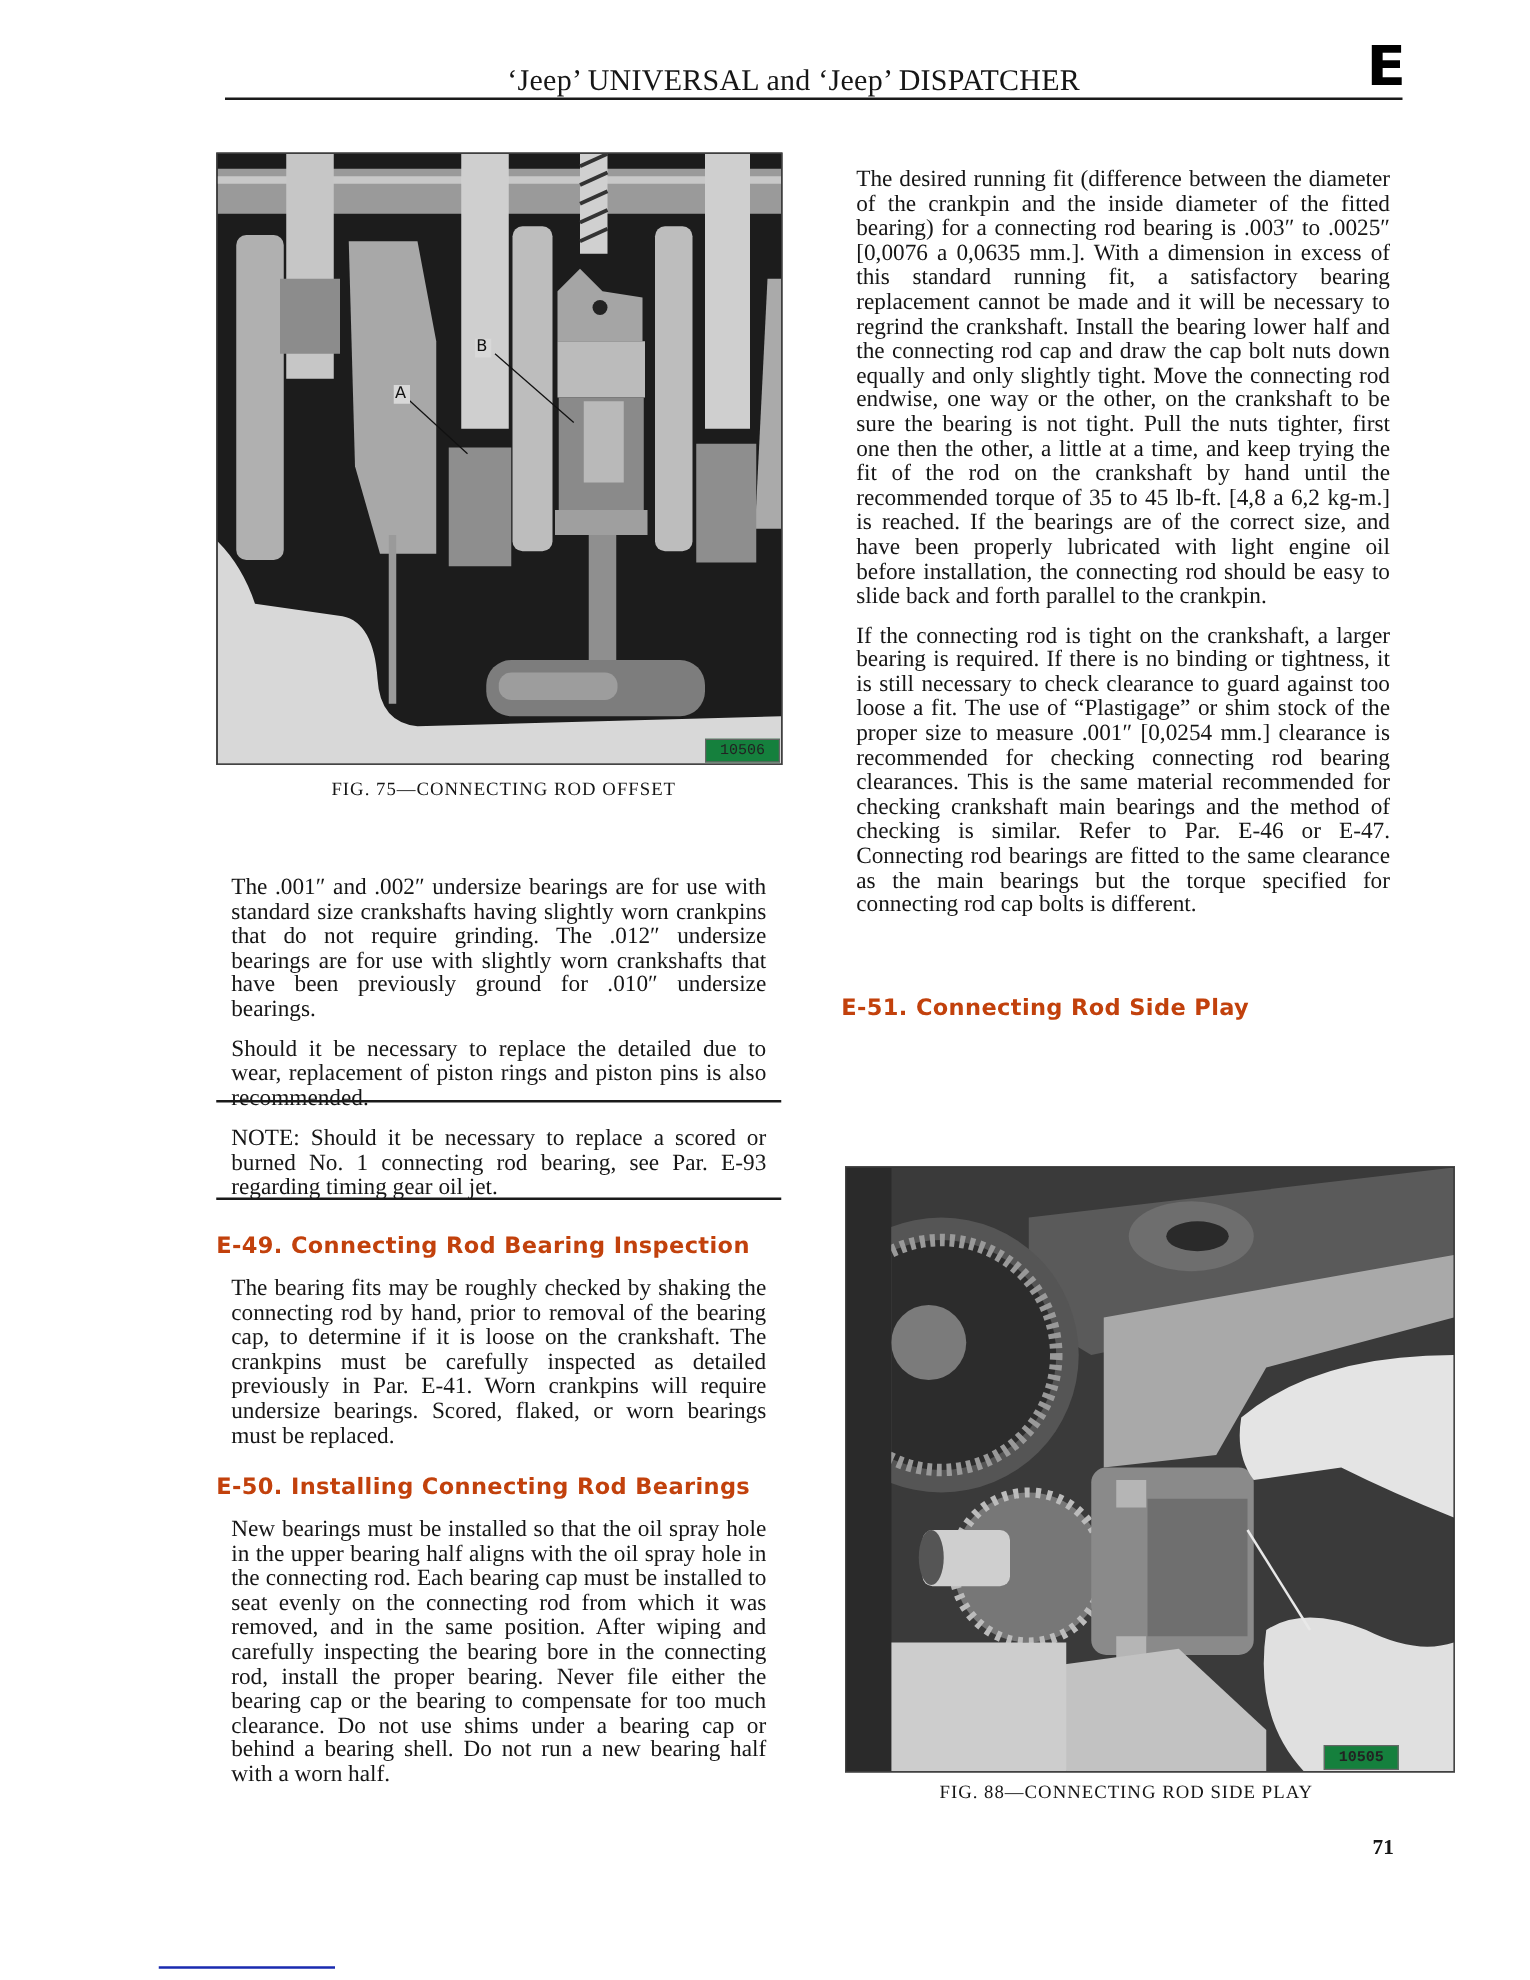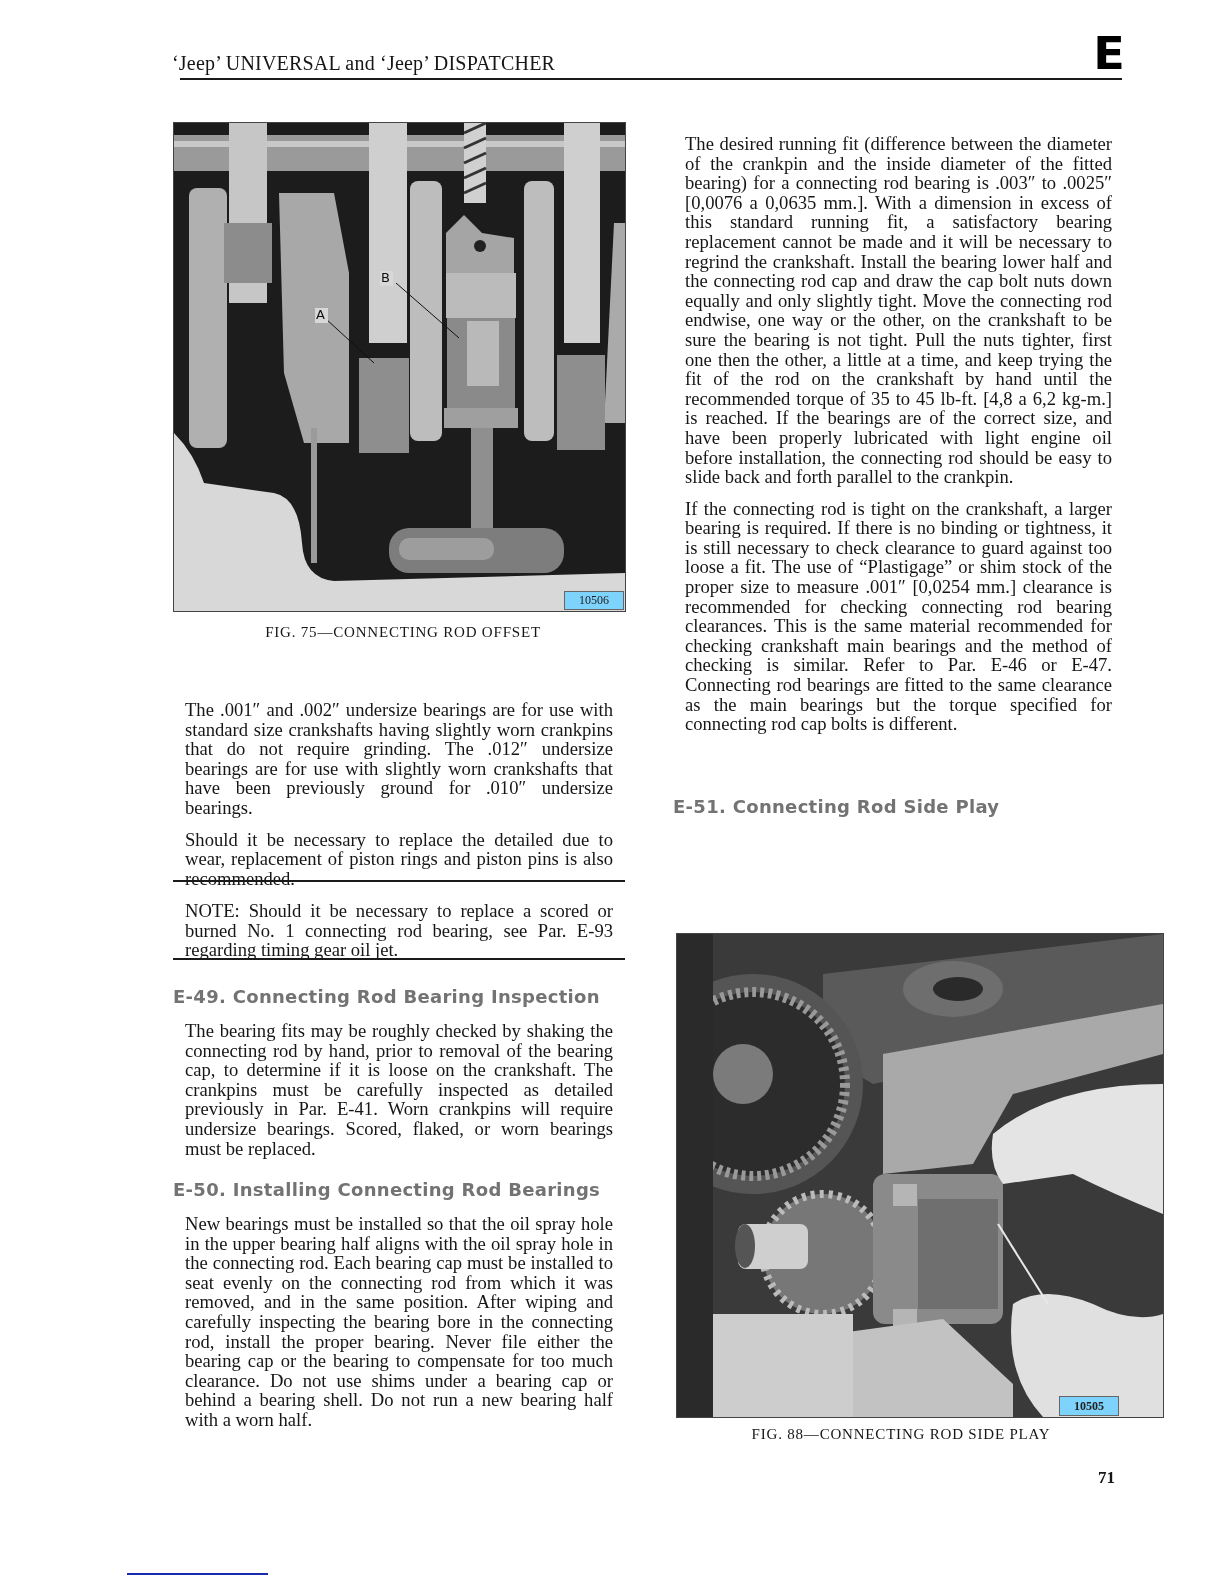--- a/index.html
+++ b/index.html
@@ -1,33 +1,33 @@
 <!DOCTYPE html>
 <html><head>
 <meta charset="utf-8">
 <style>
   html, body { margin: 0; padding: 0; background: #ffffff; }
   body { width: 1224px; height: 1584px; position: relative; overflow: hidden;
          font-family: "DejaVu Serif", "Liberation Serif", serif; color: #161616; }
   .abs { position: absolute; }
-  .running-head { left: 172px; top: 52px; width: 880px; 
-                  font-family: "Liberation Serif", serif; font-size: 20px; letter-spacing: 0.2px; }
+  .running-head { left: 195px; top: 52px; width: 880px; text-align: center;
+                  font-family: "Liberation Serif", serif; font-size: 24px; letter-spacing: 0.2px; }
   .head-rule { left: 180px; top: 78px; width: 942px; height: 2px; background: #1a1a1a; }
   .section-letter { left: 1094px; top: 32px; font-family: "DejaVu Sans", sans-serif;
                     font-weight: bold; font-size: 44px; line-height: 44px; color: #000; transform: scaleX(1.05); }
   .col { font-family: "Liberation Serif", serif; font-size: 18.6px; line-height: 19.6px;
          text-align: justify; }
   .col p { margin: 12px; }
   .col-left { left: 173px; width: 452px; }
   .col-right { left: 673px; width: 451px; }
   .heading { font-family: "DejaVu Sans", sans-serif; font-weight: bold; font-size: 18px;
-             line-height: 24px; letter-spacing: 0.3px; margin: 0; color: #737373; text-align: left; }
+             line-height: 24px; letter-spacing: 0.3px; margin: 0; color: #c2410c; text-align: left; }
   .rule { height: 2px; background: #1a1a1a; }
   .figure { background: #2a2a2a; border: 1px solid #444; overflow: hidden; }
-  .fig-num { background: #7dd3fc; color: #222; font-family: Liberation Serif, serif;
+  .fig-num { background: #15803d; color: #222; font-family: Liberation Mono, monospace;
              font-size: 12px; text-align: center; border: 1px solid #666; }
   .caption { font-family: "Liberation Serif", serif; font-size: 15px; letter-spacing: 0.8px; text-align: center; }
   .page-number { left: 1098px; top: 1468px; font-family: "Liberation Serif", serif;
                  font-weight: bold; font-size: 17px; }
   .blue-line { left: 127px; top: 1573px; width: 141px; height: 2px; background: #1a2bb0; }
 </style>
 </head>
 <body>
 
 <div class="abs running-head">‘Jeep’ UNIVERSAL and ‘Jeep’ DISPATCHER</div>

